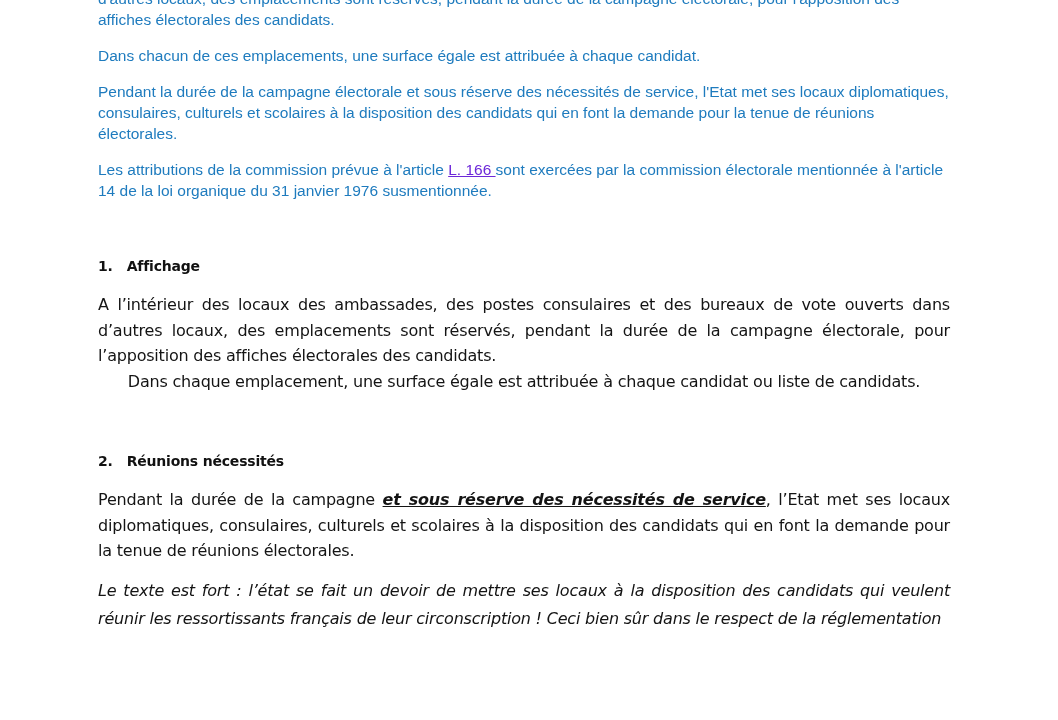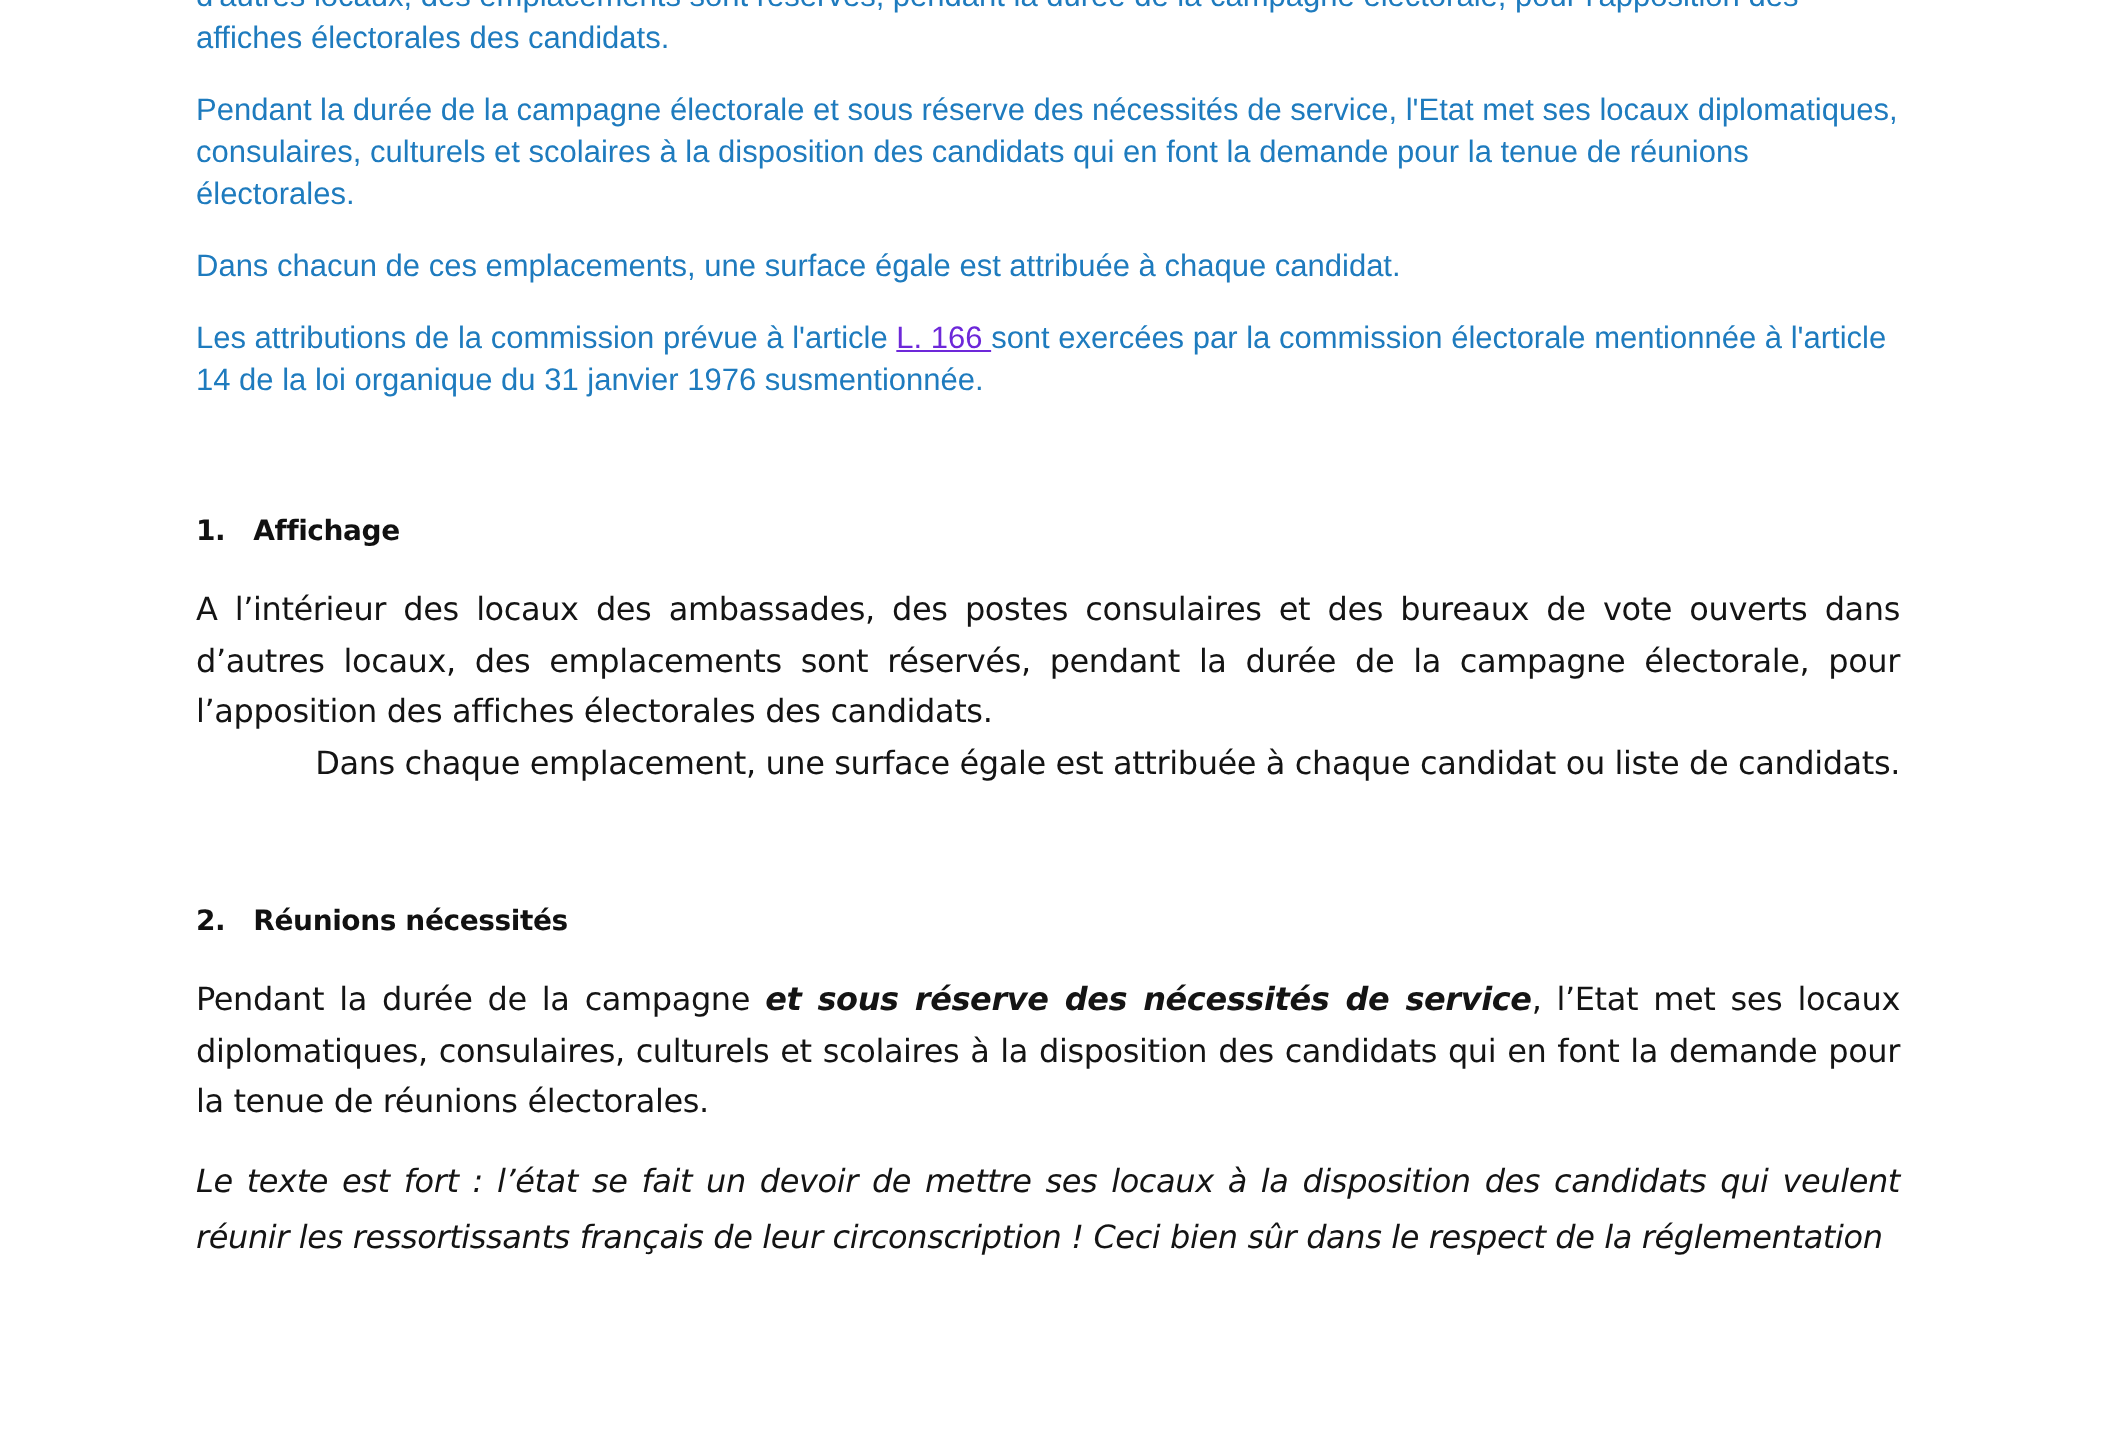--- a/index.html
+++ b/index.html
@@ -47,46 +47,47 @@
   .memo h2 .h-num { display: inline-block; margin-right: 14px; }
   .heading-1 { margin-top: 57px !important; }
   .heading-2 { margin-top: 59px !important; }
   .memo .body-text {
     font-size: 16px;
     line-height: 25.5px;
     text-align: justify;
     letter-spacing: -0.2px;
     margin: 18px 0 0 0;
   }
-  .memo .body-text .line2 { display: block; text-align: right; }
+  .memo .body-text .line2 { display: block; text-align: center; }
   .memo .emph {
     font-weight: 700;
     font-style: italic;
+    text-decoration: underline;
   }
   .commentary {
     font-size: 16px;
     line-height: 28.5px;
     font-style: italic;
     text-align: justify;
     letter-spacing: -0.2px;
     margin: 13px 0 0 0;
   }
 </style>
 </head>
 <body>
 
 <div class="page">
   <div class="content">
 
     <div class="blue-block">
       <p class="clipped-first">d'autres locaux, des emplacements sont réservés, pendant la durée de la campagne électorale, pour l'apposition des affiches électorales des candidats.</p>
 
+      <p>Dans chacun de ces emplacements, une surface égale est attribuée à chaque candidat.</p>
+
       <p>Pendant la durée de la campagne électorale et sous réserve des nécessités de service, l'Etat met ses locaux diplomatiques, consulaires, culturels et scolaires à la disposition des candidats qui en font la demande pour la tenue de réunions électorales.</p>
-
-      <p>Dans chacun de ces emplacements, une surface égale est attribuée à chaque candidat.</p>
 
       <p><span>Les attributions de la commission prévue à l'article </span><span class="article-link">L. 166 </span><span>sont exercées par la commission électorale mentionnée à l'article 14 de la loi organique du 31 janvier 1976 susmentionnée.</span></p>
 
     </div>
 
     <div class="memo">
 
       <h2 class="heading-1"><span class="h-num">1.</span><span>Affichage</span></h2>
 
       <div class="body-text">

